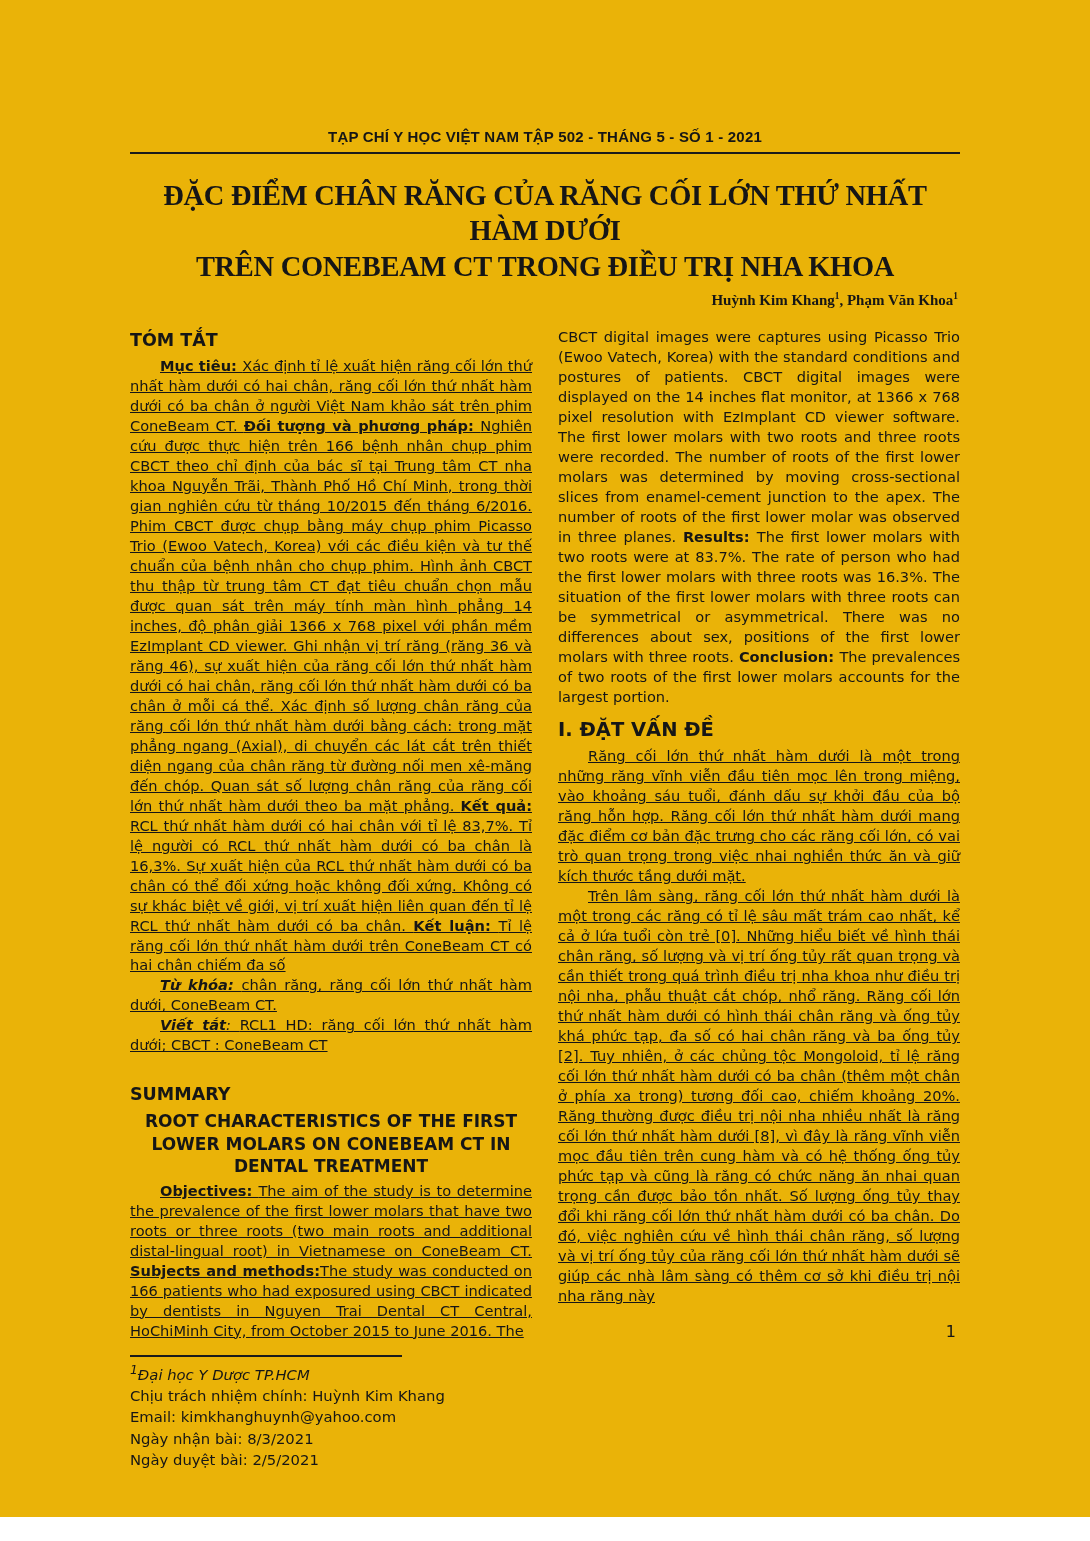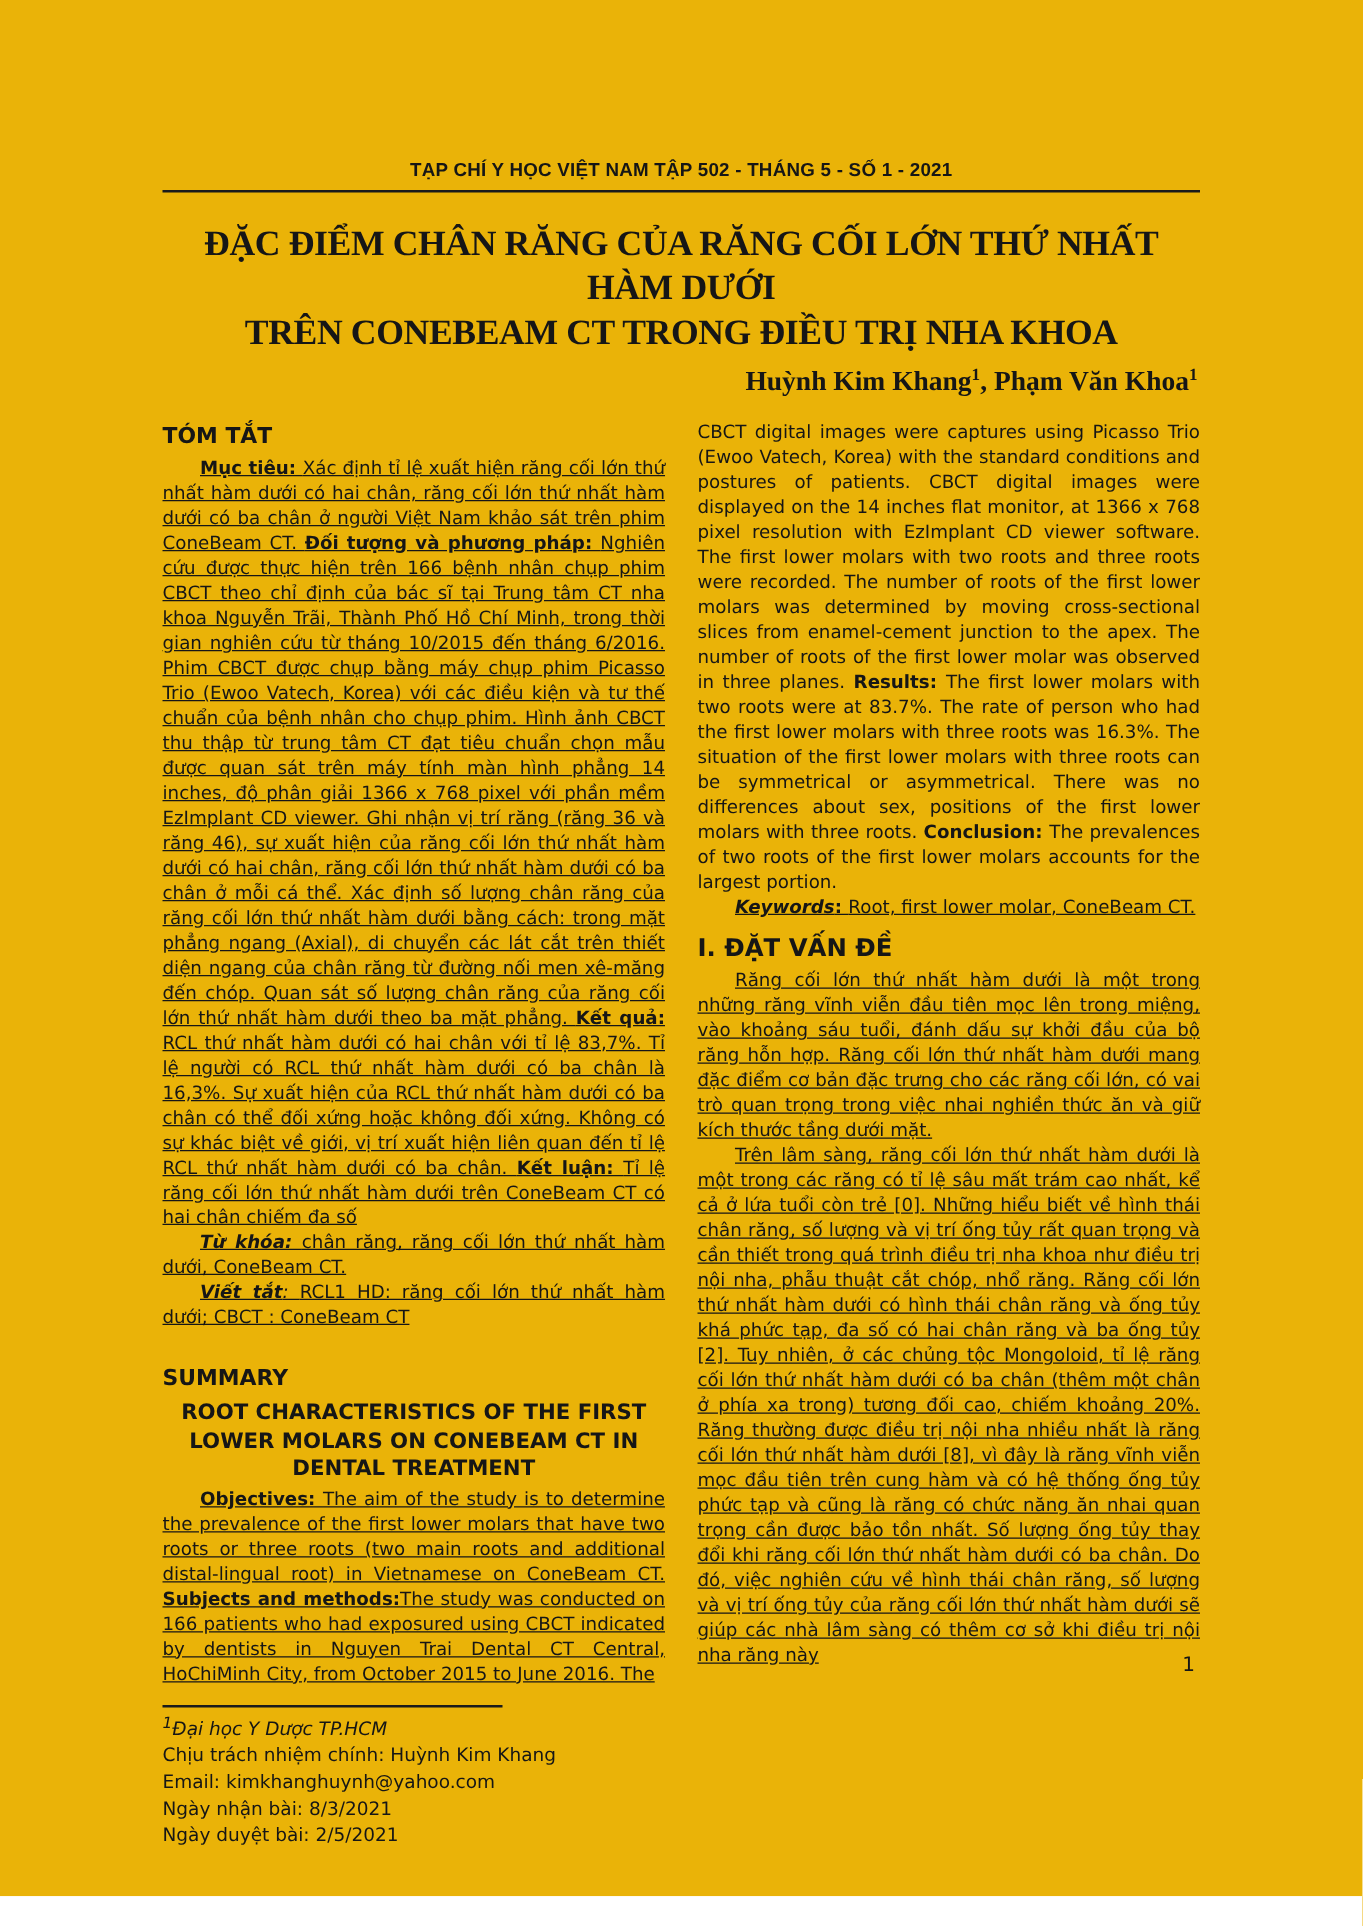--- a/index.html
+++ b/index.html
@@ -28,21 +28,21 @@
     font-size:28.5px;
     line-height:1.24;
     text-align:center;
     letter-spacing:-.3px;
     margin:24px 0 6px 0;
   }
   .authors{
     text-align:right;
     font-family:"Liberation Serif",serif;
     font-weight:bold;
-    font-size:22px;
+    font-size:15px;
     margin:8px 2px 18px 0;
   }
   .authors sup{font-size:62%;}
   sup{line-height:0;}
   .columns{display:flex;gap:26px;align-items:stretch;}
   .col{
     width:403px;
     font-size:14.6px;
     line-height:1.37;
     text-align:justify;
@@ -123,21 +123,20 @@
         <div class="footnote-line"><sup style="font-style: italic;">1</sup><span style="font-style: italic;">Đại học Y Dược TP.HCM</span></div>
         <div class="footnote-line">Chịu trách nhiệm chính: Huỳnh Kim Khang</div>
         <div class="footnote-line">Email: kimkhanghuynh@yahoo.com</div>
         <div class="footnote-line">Ngày nhận bài: 8/3/2021</div>
         <div class="footnote-line">Ngày duyệt bài: 2/5/2021</div>
       </div>
     </div>
 
     <div class="col col-right">
       <p><span>CBCT digital images were captures using Picasso Trio (Ewoo Vatech, Korea) with the standard conditions and postures of patients. CBCT digital images were displayed on the 14 inches flat monitor, at 1366 x 768 pixel resolution with EzImplant CD viewer software. The first lower molars with two roots and three roots were recorded. The number of roots of the first lower molars was determined by moving cross-sectional slices from enamel-cement junction to the apex. The number of roots of the first lower molar was observed in three planes. </span><span style="font-weight: bold;">Results: </span><span>The first lower molars with two roots were at 83.7%. The rate of person who had the first lower molars with three roots was 16.3%. The situation of the first lower molars with three roots can be symmetrical or asymmetrical. There was no differences about sex, positions of the first lower molars with three roots. </span><span style="font-weight: bold;">Conclusion: </span><span>The prevalences of two roots of the first lower molars accounts for the largest portion.</span></p>
-      <p class="indent"><span style="font-weight: bold; font-style: italic;">Keywords</span><span style="font-weight: bold;">: </span><span>Root, first lower molar, ConeBeam CT.</span></p>
 
       <h2 class="section-heading">I. ĐẶT VẤN ĐỀ</h2>
       <p class="indent">Răng cối lớn thứ nhất hàm dưới là một trong những răng vĩnh viễn đầu tiên mọc lên trong miệng, vào khoảng sáu tuổi, đánh dấu sự khởi đầu của bộ răng hỗn hợp. Răng cối lớn thứ nhất hàm dưới mang đặc điểm cơ bản đặc trưng cho các răng cối lớn, có vai trò quan trọng trong việc nhai nghiền thức ăn và giữ kích thước tầng dưới mặt.</p>
       <p class="indent">Trên lâm sàng, răng cối lớn thứ nhất hàm dưới là một trong các răng có tỉ lệ sâu mất trám cao nhất, kể cả ở lứa tuổi còn trẻ [0]. Những hiểu biết về hình thái chân răng, số lượng và vị trí ống tủy rất quan trọng và cần thiết trong quá trình điều trị nha khoa như điều trị nội nha, phẫu thuật cắt chóp, nhổ răng. Răng cối lớn thứ nhất hàm dưới có hình thái chân răng và ống tủy khá phức tạp, đa số có hai chân răng và ba ống tủy [2]. Tuy nhiên, ở các chủng tộc Mongoloid, tỉ lệ răng cối lớn thứ nhất hàm dưới có ba chân (thêm một chân ở phía xa trong) tương đối cao, chiếm khoảng 20%. Răng thường được điều trị nội nha nhiều nhất là răng cối lớn thứ nhất hàm dưới [8], vì đây là răng vĩnh viễn mọc đầu tiên trên cung hàm và có hệ thống ống tủy phức tạp và cũng là răng có chức năng ăn nhai quan trọng cần được bảo tồn nhất. Số lượng ống tủy thay đổi khi răng cối lớn thứ nhất hàm dưới có ba chân. Do đó, việc nghiên cứu về hình thái chân răng, số lượng và vị trí ống tủy của răng cối lớn thứ nhất hàm dưới sẽ giúp các nhà lâm sàng có thêm cơ sở khi điều trị nội nha răng này</p>
     </div>
 
   </div>
 
   <div class="page-num">1</div>
 

